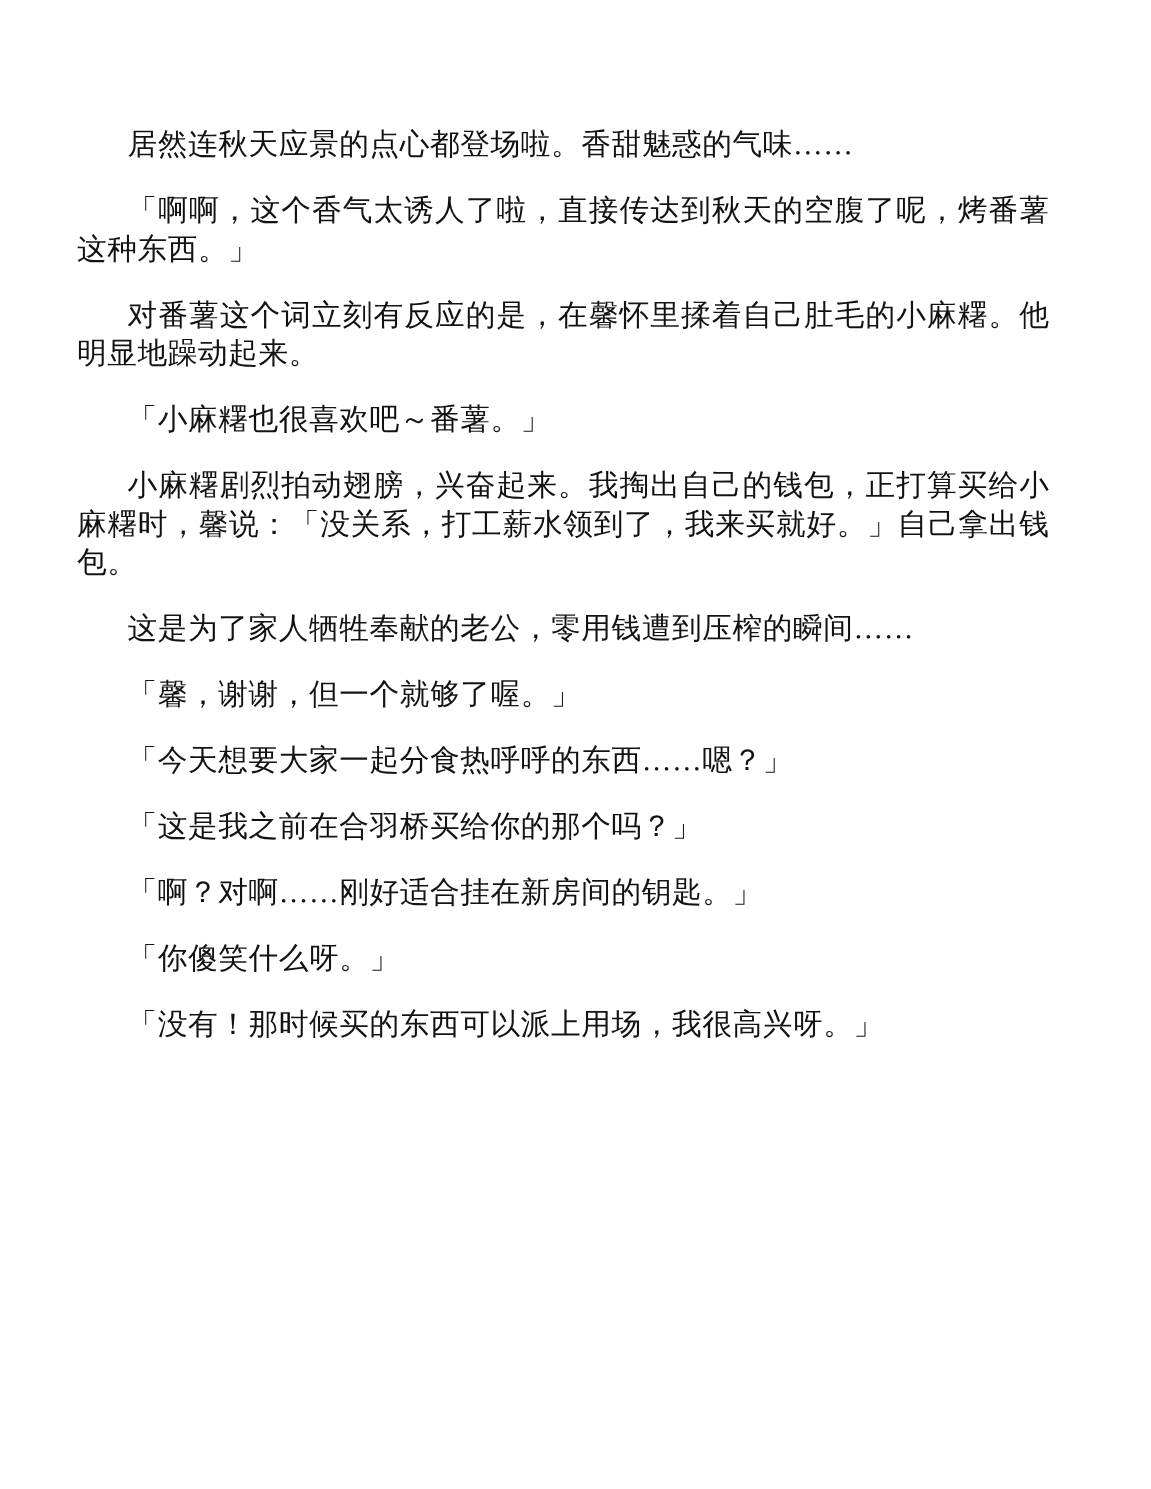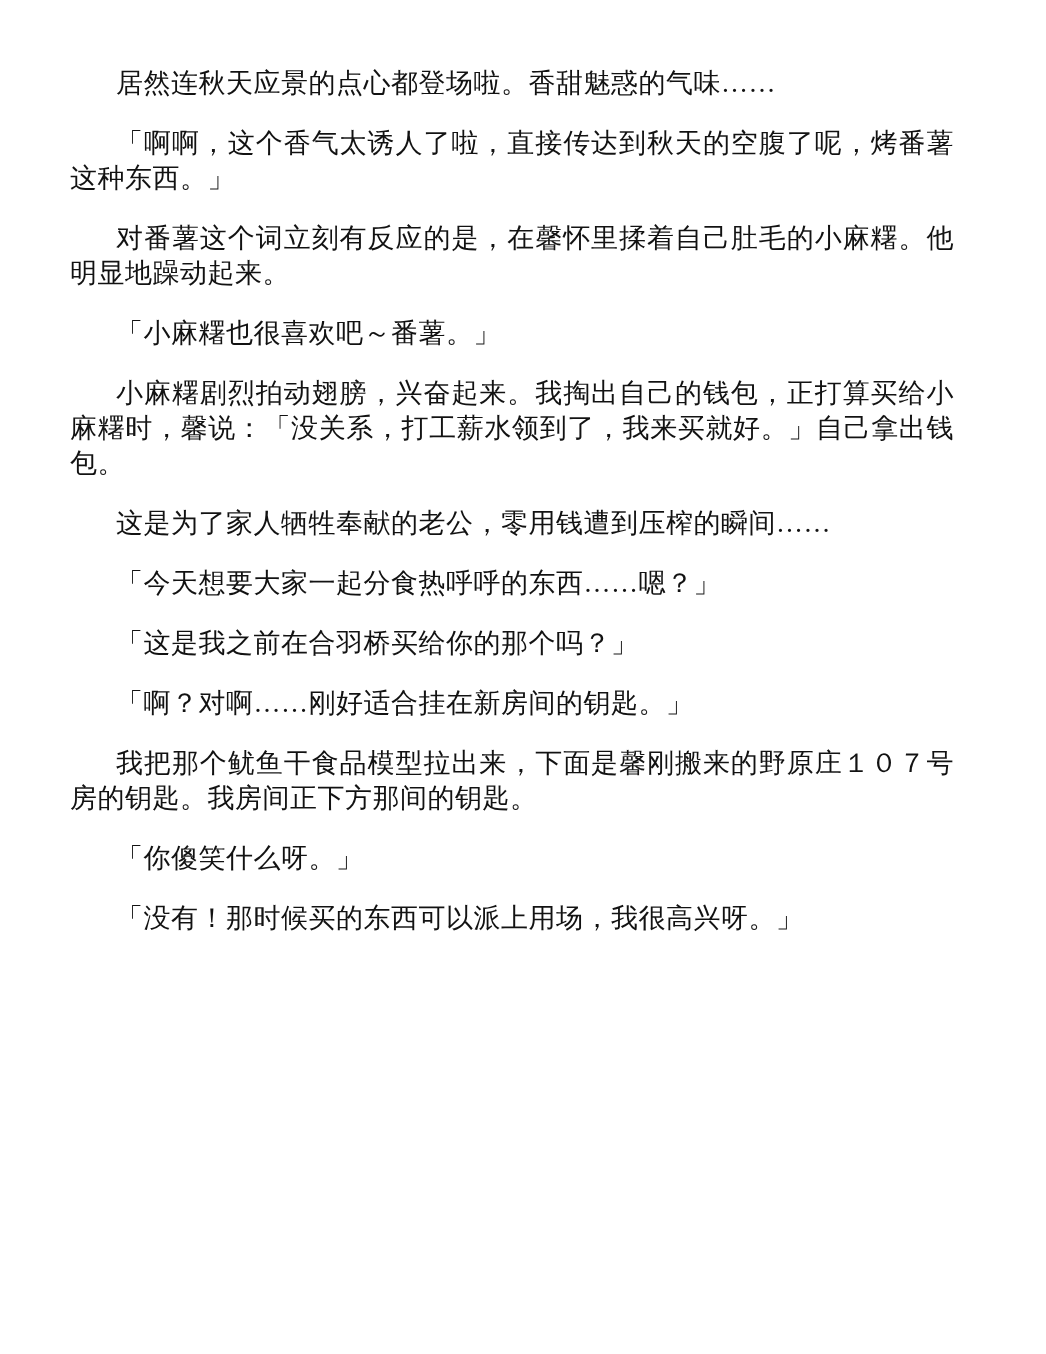--- a/index.html
+++ b/index.html
@@ -12,21 +12,21 @@
       height: 1354px;
       overflow: hidden;
       font-family: "Liberation Serif", "DejaVu Serif", serif;
       color: #121212;
     }
     .page {
       box-sizing: border-box;
       width: 1046px;
       height: 1354px;
       background: #ffffff;
-      padding: 66px 92px 40px 70px;
+      padding: 114px 92px 40px 70px;
     }
     .text-container p {
       margin: 0 0 25px 0;
       font-size: 27px;
       line-height: 35px;
       text-indent: 46px;
       text-align: justify;
       letter-spacing: 0.5px;
       white-space: normal;
       word-break: break-all;
@@ -36,20 +36,20 @@
 <body>
 
 <main class="page">
   <div class="text-container" id="text-container">
       <p>居然连秋天应景的点心都登场啦。香甜魅惑的气味……</p>
       <p>「啊啊，这个香气太诱人了啦，直接传达到秋天的空腹了呢，烤番薯这种东西。」</p>
       <p>对番薯这个词立刻有反应的是，在馨怀里揉着自己肚毛的小麻糬。他明显地躁动起来。</p>
       <p>「小麻糬也很喜欢吧～番薯。」</p>
       <p>小麻糬剧烈拍动翅膀，兴奋起来。我掏出自己的钱包，正打算买给小麻糬时，馨说：「没关系，打工薪水领到了，我来买就好。」自己拿出钱包。</p>
       <p>这是为了家人牺牲奉献的老公，零用钱遭到压榨的瞬间……</p>
+      <p>「馨，谢谢，但一个就够了喔。」</p>
       <p>「今天想要大家一起分食热呼呼的东西……嗯？」</p>
       <p>「这是我之前在合羽桥买给你的那个吗？」</p>
       <p>「啊？对啊……刚好适合挂在新房间的钥匙。」</p>
-      <p>我把那个鱿鱼干食品模型拉出来，下面是馨刚搬来的野原庄１０７号房的钥匙。我房间正下方那间的钥匙。</p>
       <p>「你傻笑什么呀。」</p>
       <p>「没有！那时候买的东西可以派上用场，我很高兴呀。」</p>
     </div>
 </main>
 
 </body></html>

